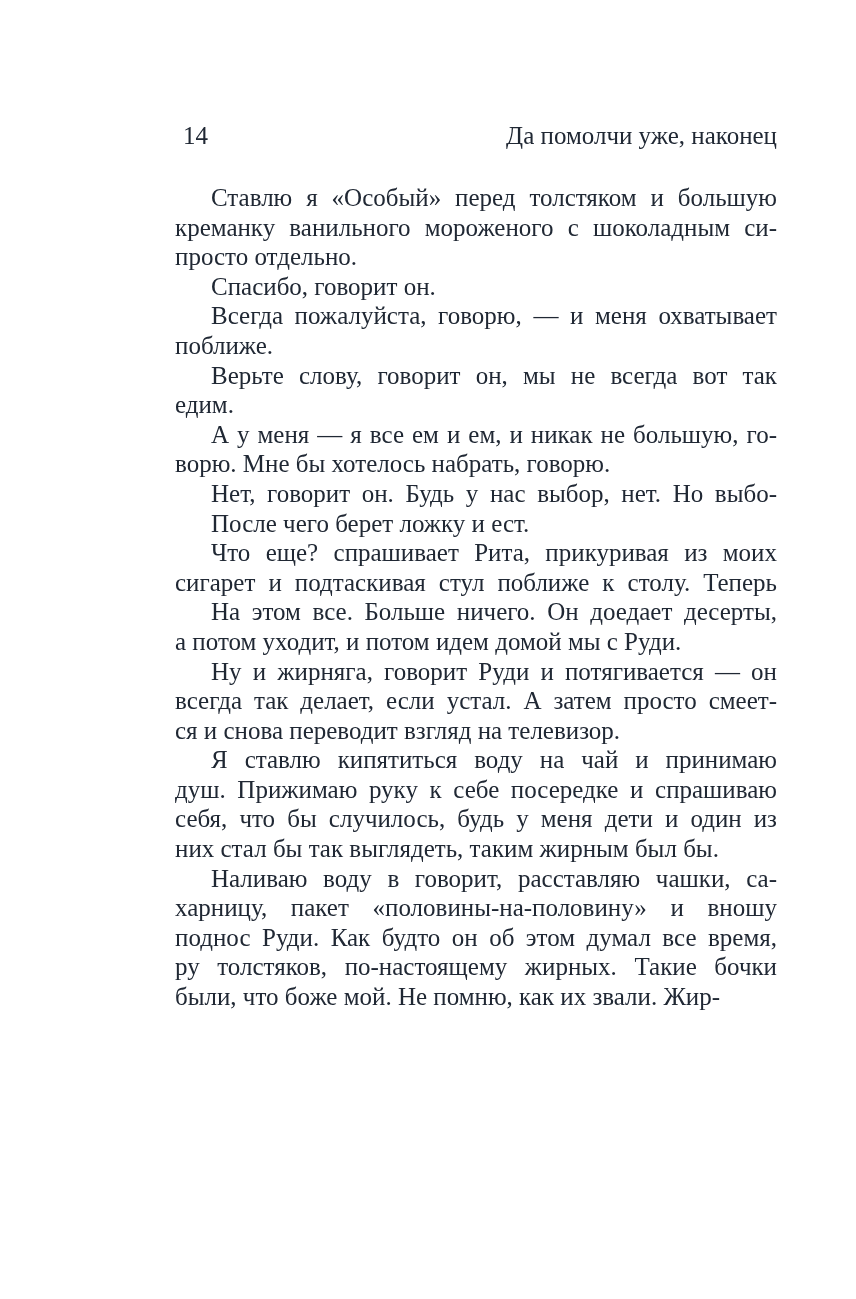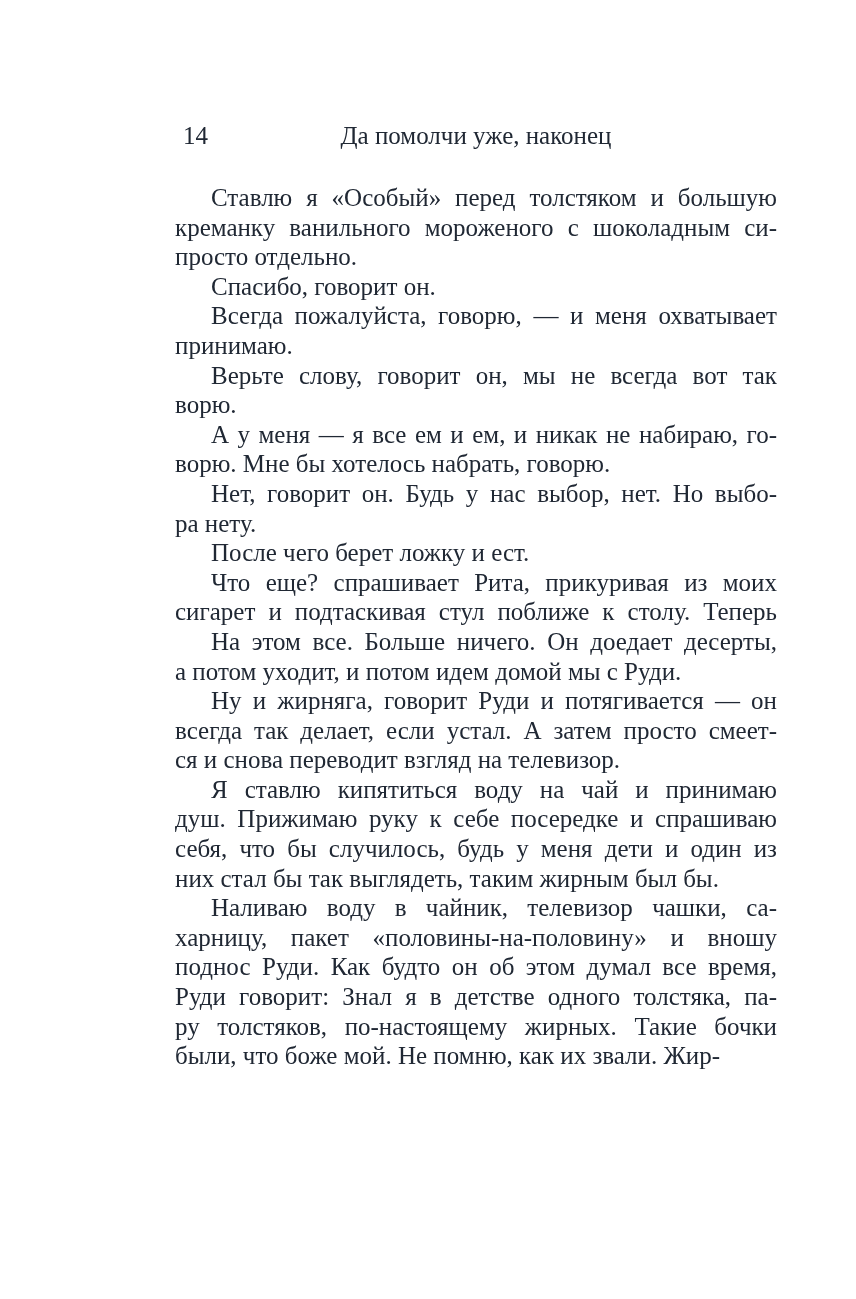--- a/index.html
+++ b/index.html
@@ -25,21 +25,21 @@
     height: 30px;
     font-size: 25px;
     line-height: 30px;
   }
   .pagenum {
     position: absolute;
     left: 8px;
     top: 0;
   }
   .runtitle {
-    text-align: center;
+    text-align: right;
   }
   .body-text {
     position: absolute;
     left: 143px;
     top: 183px;
     width: 602px;
     font-size: 25px;
     line-height: 29.6px;
   }
   .para {
@@ -70,33 +70,32 @@
       <div class="para">
         <div class="line first just">Ставлю я «Особый» перед толстяком и большую</div>
         <div class="line just">креманку ванильного мороженого с шоколадным си-</div>
         <div class="line">просто отдельно.</div>
       </div>
       <div class="para">
         <div class="line first">Спасибо, говорит он.</div>
       </div>
       <div class="para">
         <div class="line first just">Всегда пожалуйста, говорю, — и меня охватывает</div>
-        <div class="line">принимаю.</div>
+        <div class="line">поближе.</div>
       </div>
       <div class="para">
         <div class="line first just">Верьте слову, говорит он, мы не всегда вот так</div>
-        <div class="line">ворю.</div>
+        <div class="line">едим.</div>
       </div>
       <div class="para">
-        <div class="line first just">А у меня — я все ем и ем, и никак не набираю, го-</div>
+        <div class="line first just">А у меня — я все ем и ем, и никак не большую, го-</div>
         <div class="line">ворю. Мне бы хотелось набрать, говорю.</div>
       </div>
       <div class="para">
         <div class="line first just">Нет, говорит он. Будь у нас выбор, нет. Но выбо-</div>
-        <div class="line">ра нету.</div>
       </div>
       <div class="para">
         <div class="line first">После чего берет ложку и ест.</div>
       </div>
       <div class="para">
         <div class="line first just">Что еще? спрашивает Рита, прикуривая из моих</div>
         <div class="line just">сигарет и подтаскивая стул поближе к столу. Теперь</div>
       </div>
       <div class="para">
         <div class="line first just">На этом все. Больше ничего. Он доедает десерты,</div>
@@ -107,21 +106,20 @@
         <div class="line just">всегда так делает, если устал. А затем просто смеет-</div>
         <div class="line">ся и снова переводит взгляд на телевизор.</div>
       </div>
       <div class="para">
         <div class="line first just">Я ставлю кипятиться воду на чай и принимаю</div>
         <div class="line just">душ. Прижимаю руку к себе посередке и спрашиваю</div>
         <div class="line just">себя, что бы случилось, будь у меня дети и один из</div>
         <div class="line">них стал бы так выглядеть, таким жирным был бы.</div>
       </div>
       <div class="para">
-        <div class="line first just">Наливаю воду в чайник, телевизор чашки, са-</div>
+        <div class="line first just">Наливаю воду в говорит, расставляю чашки, са-</div>
         <div class="line just">харницу, пакет «половины-на-половину» и вношу</div>
         <div class="line just">поднос Руди. Как будто он об этом думал все время,</div>
-        <div class="line just">Руди говорит: Знал я в детстве одного толстяка, па-</div>
         <div class="line just">ру толстяков, по-настоящему жирных. Такие бочки</div>
         <div class="line">были, что боже мой. Не помню, как их звали. Жир-</div>
       </div>
     </div>
 </div>
 
 </body></html>

